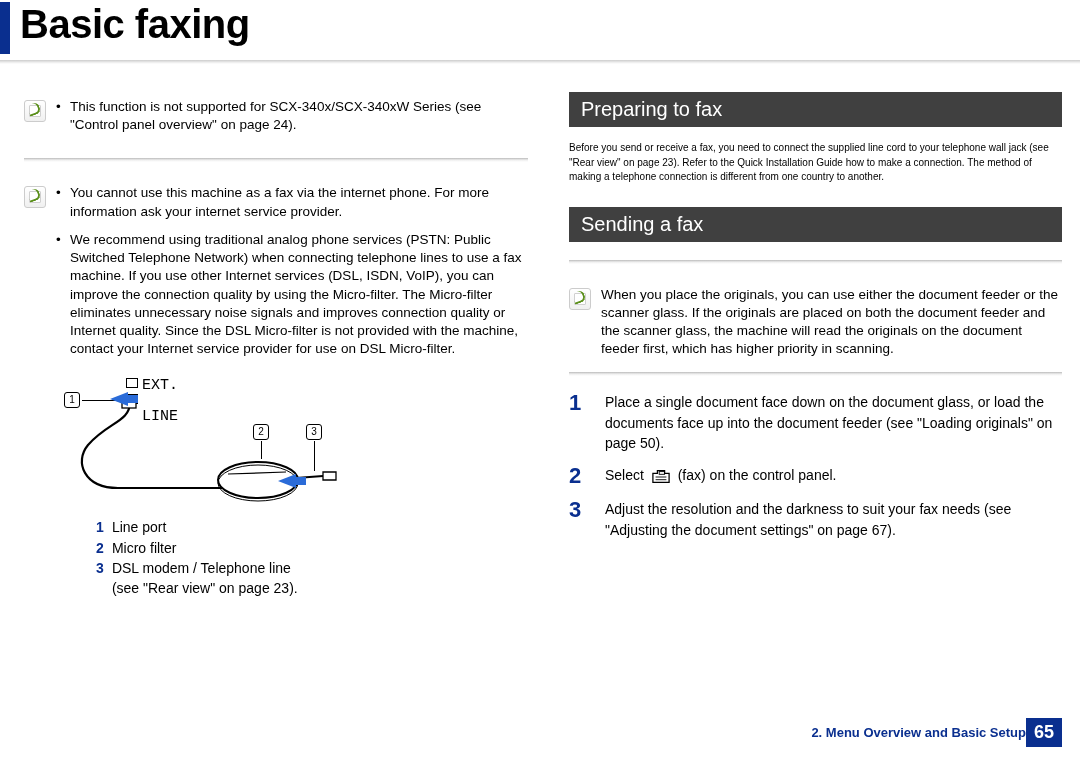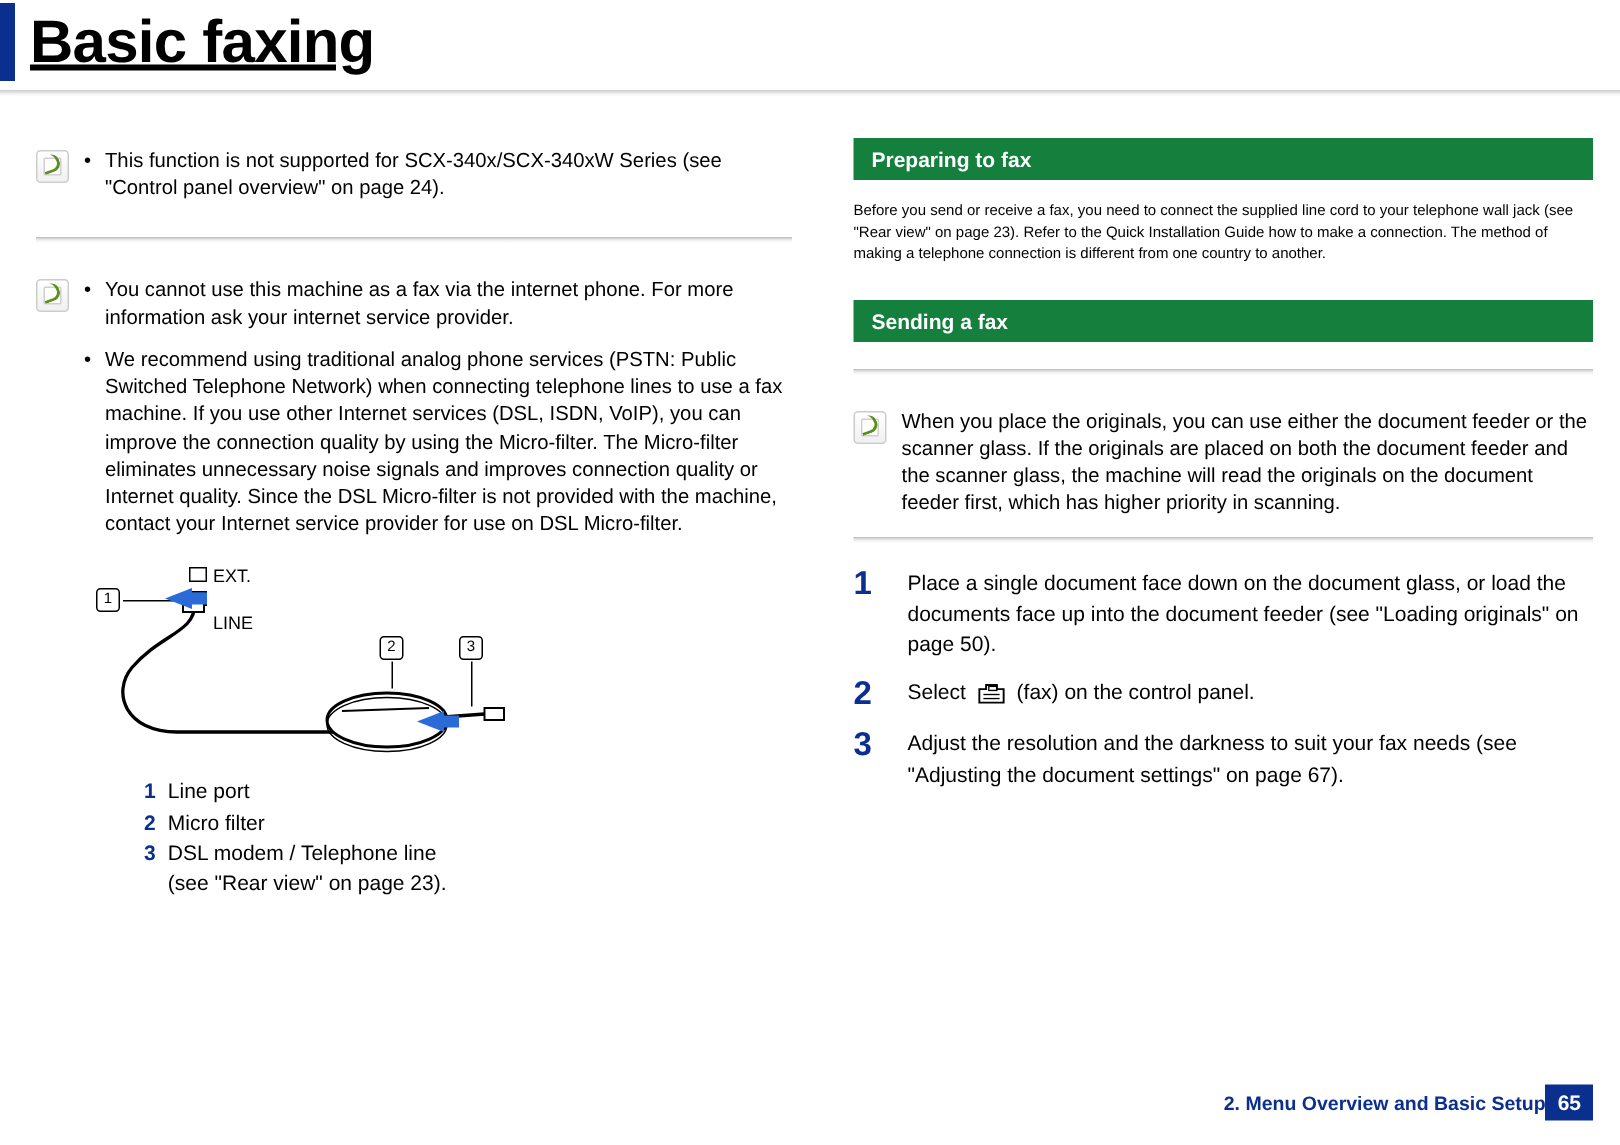--- a/index.html
+++ b/index.html
@@ -6,23 +6,21 @@
   body {
     font-family: "Segoe UI", "Myriad Pro", Arial, sans-serif;
     background: #ffffff;
     width: 1080px;
     height: 763px;
     position: relative;
     color: #000;
   }
   .page-title-wrap {
     display: flex;
-    align-items: center;
     padding: 2px 0 0 0;
-    text-decoration: underline;
   }
   .title-bar {
     width: 10px;
     height: 52px;
     background: #0a2f8f;
     margin-right: 10px;
   }
   .page-title {
     font-size: 40px;
     font-weight: 700;
@@ -86,40 +84,40 @@
     position: absolute;
     left: 0; top: 0;
   }
   .hr-soft {
     height: 4px;
     background: linear-gradient(to bottom, #bbb 0%, #eee 50%, #fff 100%);
     margin: 4px 0 16px 0;
   }
 
   .section-head {
-    background: #15803d;
+    background: #404040;
     color: #fff;
-    font-weight: 700;
-    font-size: 14px;
+    font-weight: 400;
+    font-size: 20px;
     padding: 6px 12px;
     margin-bottom: 14px;
   }
   .body-text {
     font-size: 10px;
     line-height: 1.45;
     margin-bottom: 22px;
   }
 
   .diagram-area {
     position: relative;
     width: 480px;
     height: 135px;
     margin-left: 24px;
   }
-  .dlabel { font-size: 12px; }
+  .dlabel { font-size: 15px; font-family: Liberation Mono, monospace; }
   .callout {
     position: absolute;
     border: 1.2px solid #000;
     border-radius: 3px;
     width: 16px; height: 16px;
     font-size: 10px;
     text-align: center;
     line-height: 14px;
     background: #fff;
   }
@@ -177,21 +175,21 @@
   }
   .footer-text {
     color: #0a2f8f;
     font-weight: 700;
     font-size: 13px;
   }
   .page-num {
     background: #0a2f8f;
     color: #fff;
     font-weight: 700;
-    font-size: 14px;
+    font-size: 18px;
     padding: 4px 8px;
   }
 </style>
 </head>
 <body>
 
 <div class="page-title-wrap">
   <div class="title-bar"></div>
   <h1 class="page-title">Basic faxing</h1>
 </div>

